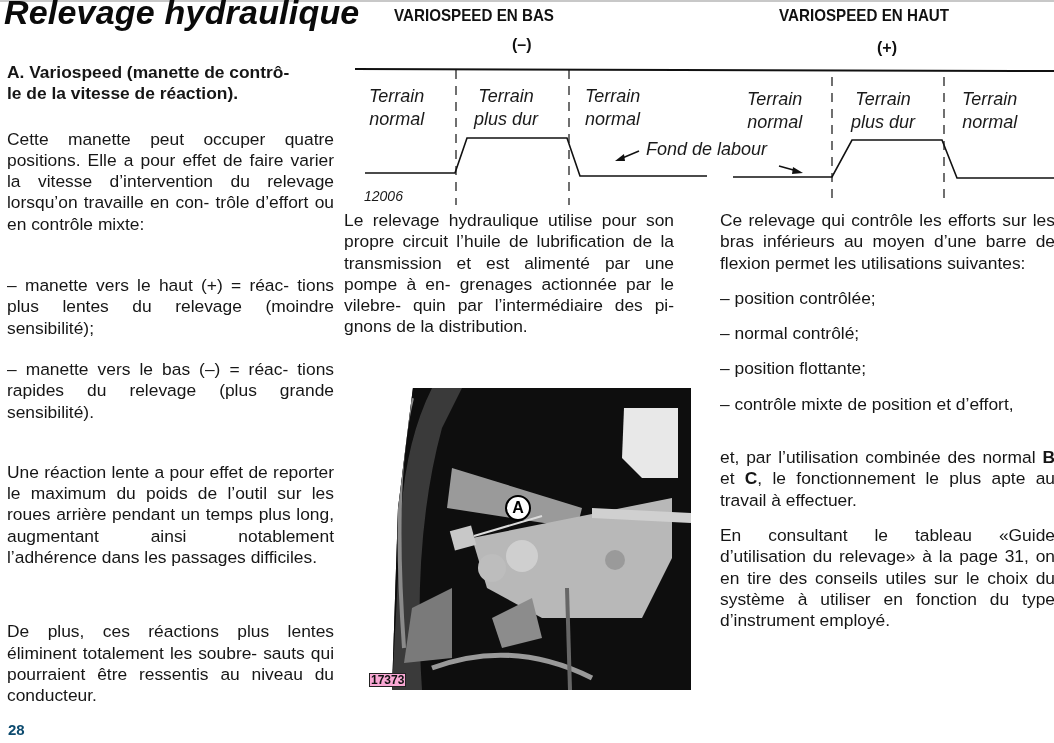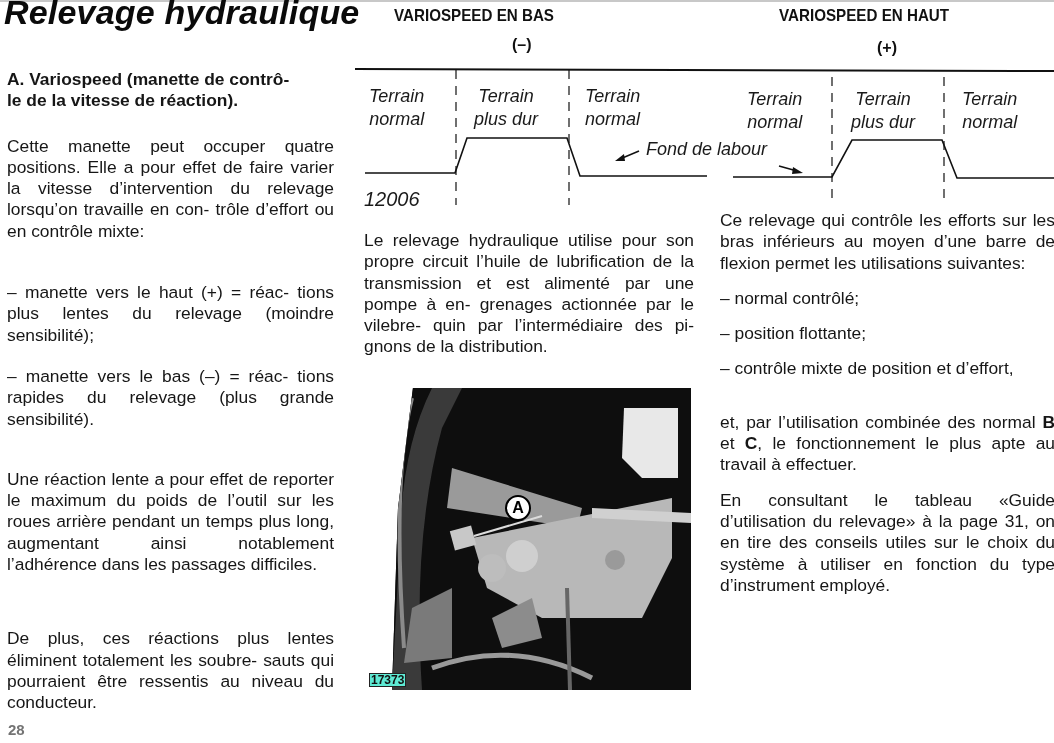--- a/index.html
+++ b/index.html
@@ -17,48 +17,48 @@
     .hdr {
       position: absolute; font-weight: bold; font-size: 16.5px; white-space: nowrap; color: #111;
       transform: scaleX(0.92); transform-origin: left top;
     }
     .sign { position: absolute; font-weight: bold; font-size: 16px; color: #111; }
     .col {
       position: absolute; font-size: 17.4px; line-height: 21.3px; text-align: justify; color: #161616;
     }
     .col p { margin: 0; }
     .col-left { left: 7px; top: 62px; width: 327px; }
-    .col-mid { left: 364px; top: 210px; width: 330px; margin-top: 20px; }
+    .col-mid { left: 344px; top: 210px; width: 330px; }
     .col-right { left: 720px; top: 210px; width: 335px; }
-    .section-heading { font-weight: bold; font-size: 17.4px; line-height: 21.3px; text-align: left; margin-top: 7px; }
+    .section-heading { font-weight: bold; font-size: 17.4px; line-height: 21.3px; text-align: left; }
     .b { font-weight: bold; }
 
     .diagram { position: absolute; left: 355px; top: 55px; width: 699px; height: 160px; font-style: italic; }
     .diagram svg { position: absolute; left: 0; top: 0; }
     .terr {
       position: absolute; font-size: 18px; line-height: 23px; text-align: center; white-space: nowrap; color: #1a1a1a;
     }
     .fond { position: absolute; font-size: 18px; white-space: nowrap; color: #1a1a1a; }
-    .figno { position: absolute; font-size: 20px; color: #1a1a1a; }
+    .figno { position: absolute; font-size: 14px; color: #1a1a1a; }
 
     .photo {
       position: absolute; left: 392px; top: 388px; width: 299px; height: 302px; overflow: hidden;
       background: #0d0d0d;
       clip-path: polygon(7% 0%, 100% 0%, 100% 100%, 0% 100%, 2% 40%);
     }
     .photo-label {
       position: absolute; left: 369px; top: 673px; font-size: 12px; font-weight: bold; color: #111;
-      background: #5eead4; padding: 0 1px; border: 1px solid #222; line-height: 12px;
+      background: #f9a8d4; padding: 0 1px; border: 1px solid #222; line-height: 12px;
     }
     .callout {
       position: absolute; width: 22px; height: 22px; border-radius: 50%; background: #fff; border: 2px solid #000;
       font-weight: bold; font-size: 16px; line-height: 22px; text-align: center; color: #000;
       font-family: "Liberation Sans", sans-serif;
     }
-    .page-number { position: absolute; left: 8px; top: 721px; font-weight: bold; font-size: 15px; color: #737373; }
+    .page-number { position: absolute; left: 8px; top: 721px; font-weight: bold; font-size: 15px; color: #0c4a6e; }
   </style>
 </head>
 <body>
 
 <div class="topline"></div>
 
 <div class="page-title">Relevage hydraulique</div>
 
 <div class="hdr" style="left:394px; top:6px;">VARIOSPEED EN BAS</div>
 <div class="sign" style="left:512px; top:36px;">(–)</div>
@@ -127,20 +127,21 @@
     <path d="M40 280 Q120 250 200 290" stroke="#9a9a9a" stroke-width="5" fill="none"></path>
     <polygon points="100,230 140,210 150,250 110,260" fill="#8c8c8c"></polygon>
     <line x1="175" y1="200" x2="178" y2="302" stroke="#666" stroke-width="4"></line>
   </svg>
 </div>
 <div class="callout" style="left:505px; top:495px;">A</div>
 <div class="photo-label">17373</div>
 
 <div class="col col-right">
   <p>Ce relevage qui contrôle les efforts sur les bras inférieurs au moyen d’une barre de flexion permet les utilisations suivantes:</p>
+  <p style="margin-top:14px; text-align:left;">– position contrôlée;</p>
   <p style="margin-top:14px; text-align:left;">– normal contrôlé;</p>
   <p style="margin-top:14px; text-align:left;">– position flottante;</p>
   <p style="margin-top:14px;">– contrôle mixte de position et d’effort,</p>
   <p style="margin-top:32px;"><span>et, par l’utilisation combinée des normal </span><span class="b">B</span><span> et </span><span class="b">C</span><span>, le fonctionnement le plus apte au travail à effectuer.</span></p>
   <p style="margin-top:14px;">En consultant le tableau «Guide d’utilisation du relevage» à la page 31, on en tire des conseils utiles sur le choix du système à utiliser en fonction du type d’instrument employé.</p>
 </div>
 
 <div class="page-number">28</div>
 
 </body></html>

